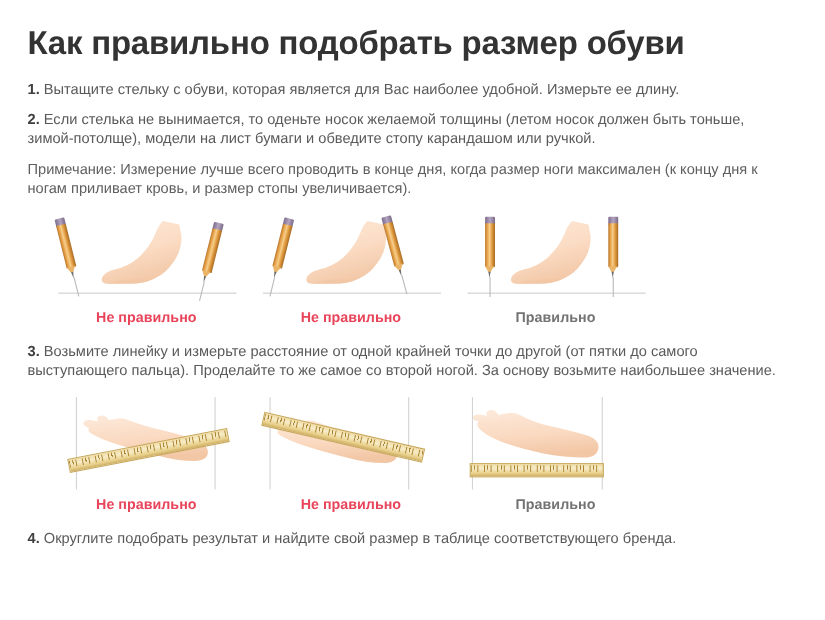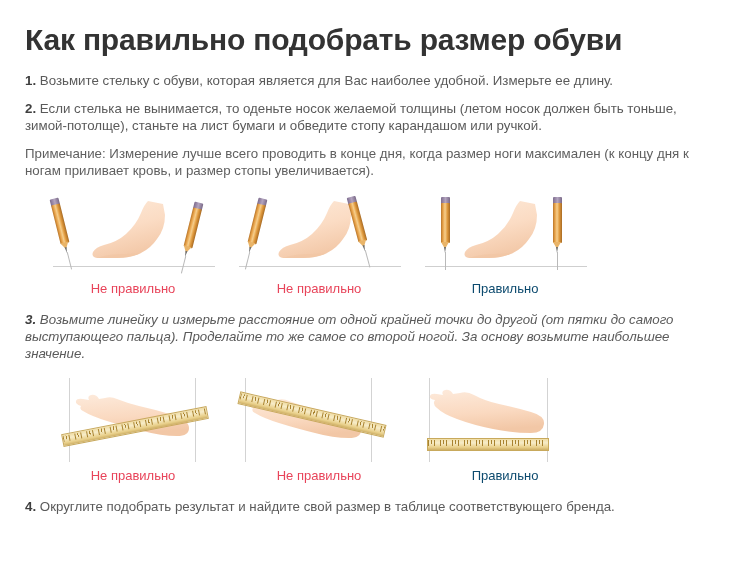--- a/index.html
+++ b/index.html
@@ -48,40 +48,41 @@
     color: #5f5f5f;
     margin: 0 0 10px 0;
     max-width: 706px;
   }
 
   
   .fig-row {
     display: flex;
     margin: 10px 0 4px 0;
     padding-left: 22px;
+    font-weight: bold;
   }
   .fig {
     width: 172px;
     margin-right: 14px;
     position: relative;
   }
   .fig-art {
     position: relative;
     height: 88px;
     width: 172px;
   }
   .fig-caption {
     text-align: center;
     font-size: 13px;
     line-height: 16px;
     margin-top: 4px;
     width: 172px;
   }
   .cap-bad  { color: #e8445a; }
-  .cap-good { color: #0c4a6e; }
+  .cap-good { color: #737373; }
 
   
   .ground {
     position: absolute;
     left: 6px;
     right: 4px;
     bottom: 10px;
     height: 1px;
     background: #cfcfcf;
   }
@@ -204,25 +205,25 @@
   }
 </style>
 </head>
 <body>
 
 <div class="page">
 
   <h1 class="title">Как правильно подобрать размер обуви</h1>
 
   <p class="para">
-    <span class="num">1.</span><span> Возьмите стельку с обуви, которая является для Вас наиболее удобной. Измерьте ее длину.</span>
+    <span class="num">1.</span><span> Вытащите стельку с обуви, которая является для Вас наиболее удобной. Измерьте ее длину.</span>
   </p>
 
   <p class="para">
-    <span class="num">2.</span><span> Если стелька не вынимается, то оденьте носок желаемой толщины (летом носок должен быть тоньше, зимой-потолще), станьте на лист бумаги и обведите стопу карандашом или ручкой.</span>
+    <span class="num">2.</span><span> Если стелька не вынимается, то оденьте носок желаемой толщины (летом носок должен быть тоньше, зимой-потолще), модели на лист бумаги и обведите стопу карандашом или ручкой.</span>
   </p>
 
   <p class="note">Примечание: Измерение лучше всего проводить в конце дня, когда размер ноги максимален (к концу дня к ногам приливает кровь, и размер стопы увеличивается).</p>
 
   <div class="fig-row">
 
     <div class="fig">
       <div class="fig-art">
         <div class="ground"></div>
 
@@ -328,21 +329,21 @@
           <div class="tipwood"></div>
             <div class="lead"></div>
             <div class="needle"></div>
         </div>
       </div>
       <div class="fig-caption cap-good">Правильно</div>
     </div>
 
   </div>
 
-  <p class="para" style="margin-top:14px;font-style:italic;">
+  <p class="para" style="margin-top:14px;">
     <span class="num">3.</span><span> Возьмите линейку и измерьте расстояние от одной крайней точки до другой (от пятки до самого выступающего пальца). Проделайте то же самое со второй ногой. За основу возьмите наибольшее значение.</span>
   </p>
 
   <div class="fig-row" style="margin-top:14px;">
 
     <div class="fig">
       <div class="fig-art">
         <div class="guide" style="left:22px;"></div>
         <div class="guide" style="left:148px;"></div>
 

